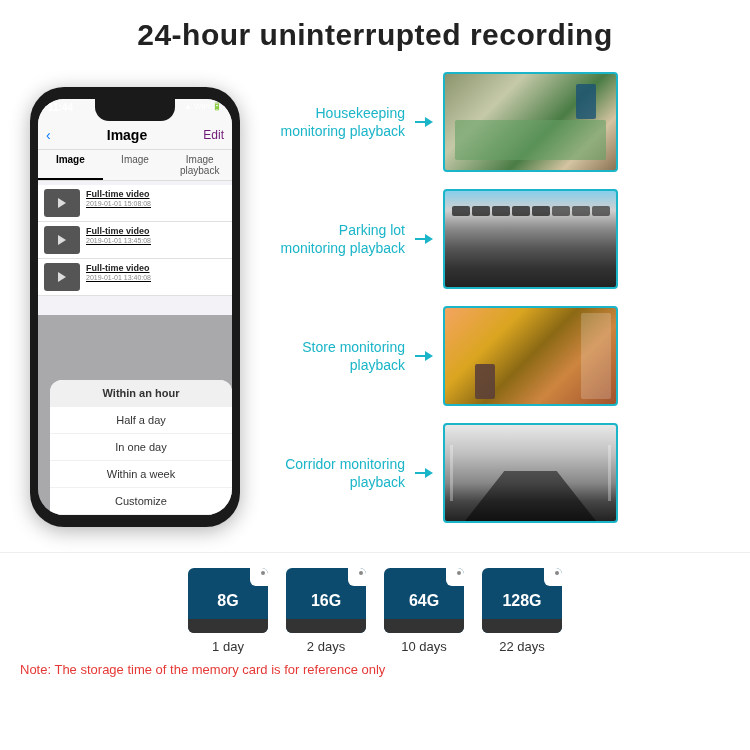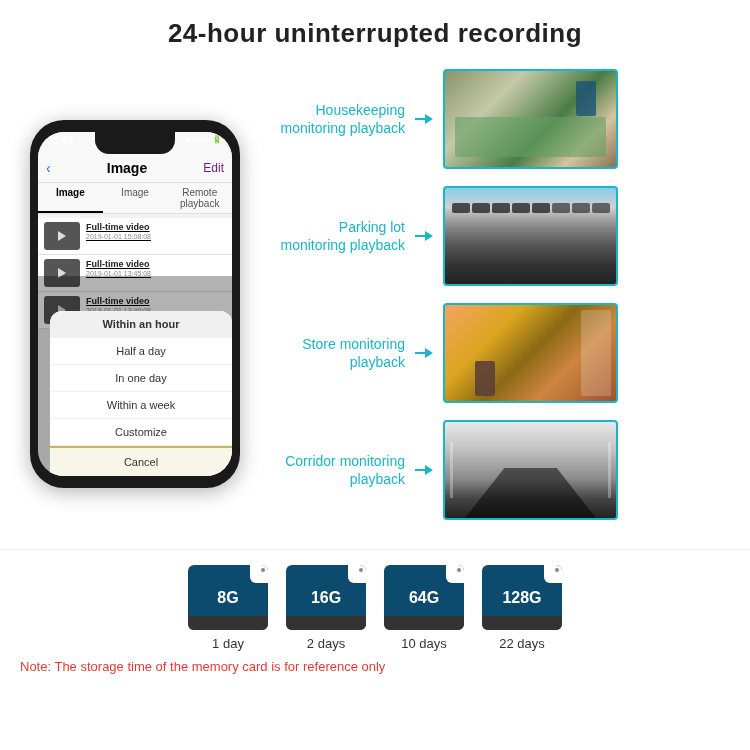--- a/index.html
+++ b/index.html
@@ -11,21 +11,21 @@
       overflow: hidden;
       position: relative;
     }
 
     
     .header {
       text-align: center;
       padding: 18px 0 10px;
     }
     .header h1 {
-      font-size: 26px;
+      font-size: 30px;
       font-weight: 700;
       color: #222;
       letter-spacing: 0.5px;
     }
 
     
     .main-content {
       display: flex;
       padding: 0 20px;
       gap: 10px;
@@ -35,21 +35,21 @@
     
     .phone-container {
       width: 230px;
       flex-shrink: 0;
       display: flex;
       align-items: center;
       justify-content: center;
     }
     .phone {
       width: 210px;
-      height: 368px;
+      height: 440px;
       background: #1a1a1a;
       border-radius: 34px;
       position: relative;
       padding: 12px 8px;
       box-shadow: 0 4px 20px rgba(0,0,0,0.3);
     }
     .phone-notch {
       width: 80px;
       height: 22px;
       background: #1a1a1a;
@@ -368,21 +368,21 @@
       </div>
       <div class="phone-screen">
         <div class="screen-header">
           <span class="back">‹</span>
           <span class="title">Image</span>
           <span class="edit">Edit</span>
         </div>
         <div class="screen-tabs">
           <span class="active">Image</span>
           <span>Image</span>
-          <span>Remote playback</span>
+          <span>Image playback</span>
         </div>
         <div class="video-list">
           <div class="video-item">
             <div class="video-thumb">
               <div class="play-icon"></div>
             </div>
             <div class="video-info">
               <div class="vname">Full-time video</div>
               <div class="vdate">2019-01-01 15:08:08</div>
             </div>
@@ -407,21 +407,20 @@
           </div>
         </div>
 
         <div class="dropdown-overlay">
           <div class="dropdown-menu">
             <div class="dropdown-item highlighted">Within an hour</div>
             <div class="dropdown-item">Half a day</div>
             <div class="dropdown-item">In one day</div>
             <div class="dropdown-item">Within a week</div>
             <div class="dropdown-item">Customize</div>
-            <div class="dropdown-cancel">Cancel</div>
           </div>
         </div>
       </div>
     </div>
   </div>
 
   <div class="right-section">
 
     <div class="monitoring-item">
       <div class="monitoring-label">

